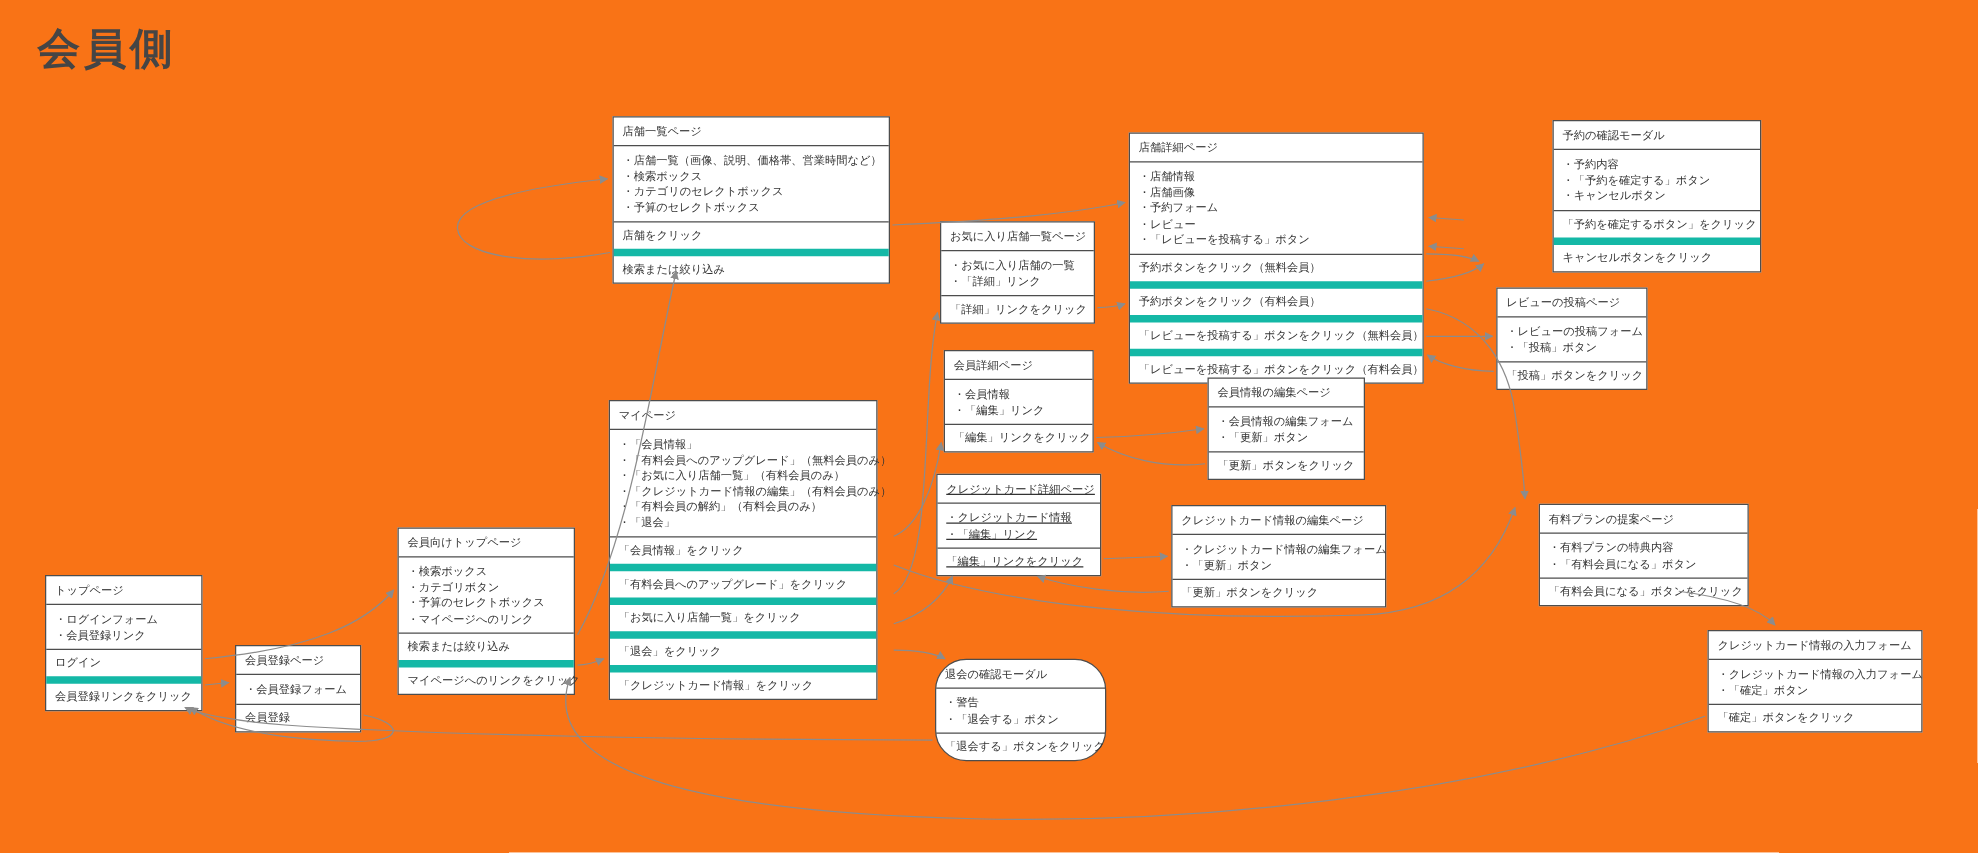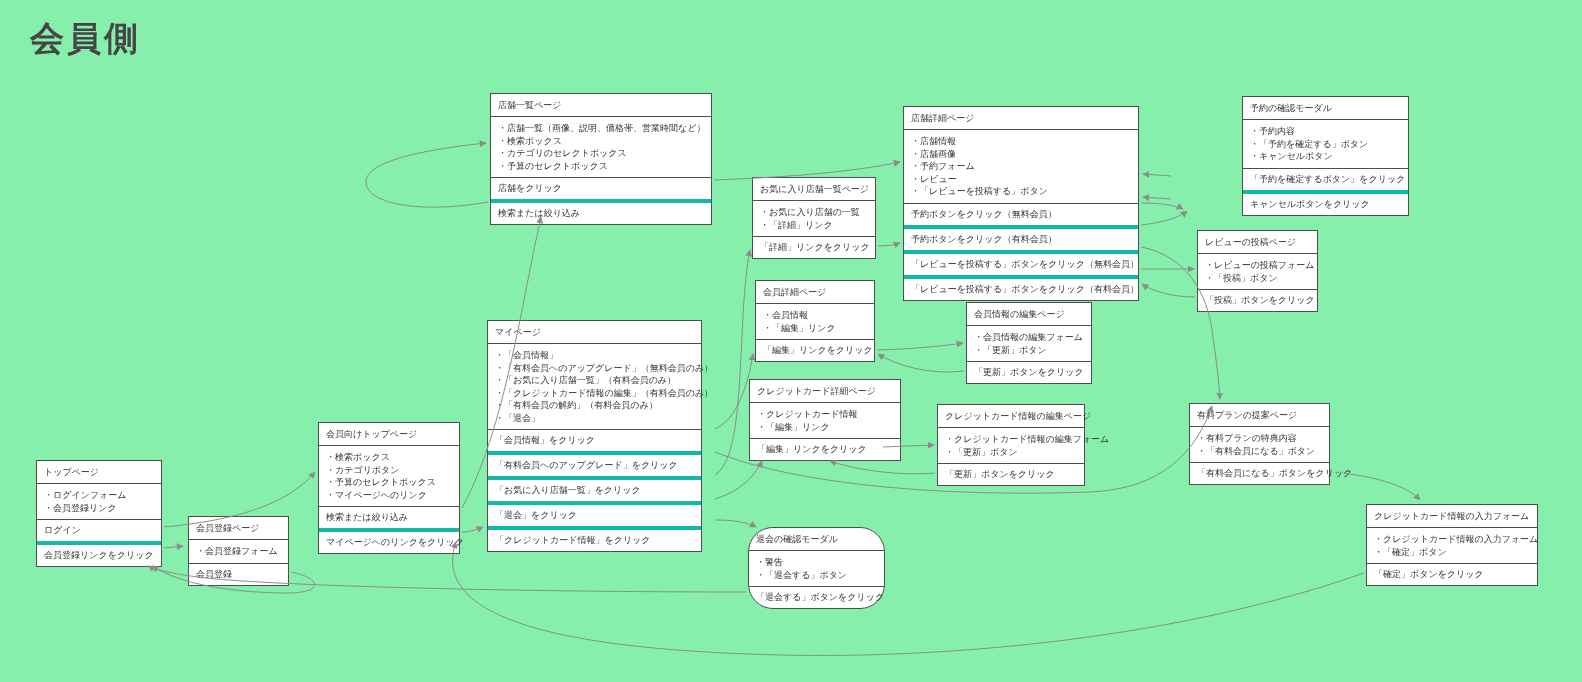--- a/index.html
+++ b/index.html
@@ -1,27 +1,27 @@
 <!DOCTYPE html>
 <html><head>
 <meta charset="utf-8">
 <style>
   html,body{margin:0;padding:0;background:#ffffff;}
   body{font-family:"Liberation Sans","DejaVu Sans",sans-serif;}
-  .stage{position:relative;width:1582px;height:682px;background:#86efac;overflow:hidden;}
+  .stage{position:relative;width:1582px;height:682px;background:#f97316;overflow:hidden;}
   .page-title{position:absolute;left:30px;top:16px;margin:0;font-size:34px;font-weight:bold;
     color:#454545;letter-spacing:3px;}
   #edges{position:absolute;left:0;top:0;width:1582px;height:682px;pointer-events:none;z-index:5;}
   .edge{fill:none;stroke:#8c8c8c;stroke-width:1;}
   .node{position:absolute;background:#ffffff;border:1px solid #4d4d4d;font-size:9px;color:#333333;
     white-space:nowrap;z-index:2;box-sizing:border-box;}
   .node-title{padding:6px 7px;border-bottom:1px solid #4d4d4d;line-height:10px;}
   .node-items{padding:5px 7px;border-bottom:1px solid #4d4d4d;}
   .item{line-height:12.5px;}
-  .node-action{padding:5px 7px;line-height:11px;border-bottom:4px solid #14b8a6;}
+  .node-action{padding:5px 7px;line-height:11px;border-bottom:6px solid #14b8a6;}
   .node-action:last-child{border-bottom:none;}
 </style>
 </head>
 <body>
 
 <div class="stage">
   <h1 class="page-title">会員側</h1>
   <div id="boxes">
       <div class="node" style="left: 36px; top: 460px; width: 126px;">
         <div class="node-title">トップページ</div>
@@ -86,21 +86,21 @@
         <div class="node-action">「詳細」リンクをクリック</div>
       </div>
       <div class="node" style="left: 755px; top: 280px; width: 120px;">
         <div class="node-title">会員詳細ページ</div>
         <div class="node-items">
           <div class="item">・会員情報</div>
           <div class="item">・「編集」リンク</div>
         </div>
         <div class="node-action">「編集」リンクをクリック</div>
       </div>
-      <div class="node" style="left: 749px; top: 379px; width: 152px;">
+      <div class="node" style="left: 749px; top: 379px; width: 132px; text-decoration: underline;">
         <div class="node-title">クレジットカード詳細ページ</div>
         <div class="node-items">
           <div class="item">・クレジットカード情報</div>
           <div class="item">・「編集」リンク</div>
         </div>
         <div class="node-action">「編集」リンクをクリック</div>
       </div>
       <div class="node" style="left: 748px; top: 527px; width: 137px; border-radius: 25px;">
         <div class="node-title">退会の確認モーダル</div>
         <div class="node-items">
@@ -124,21 +124,21 @@
         <div class="node-action">「レビューを投稿する」ボタンをクリック（有料会員）</div>
       </div>
       <div class="node" style="left: 966px; top: 302px; width: 126px;">
         <div class="node-title">会員情報の編集ページ</div>
         <div class="node-items">
           <div class="item">・会員情報の編集フォーム</div>
           <div class="item">・「更新」ボタン</div>
         </div>
         <div class="node-action">「更新」ボタンをクリック</div>
       </div>
-      <div class="node" style="left: 937px; top: 404px; width: 148px;">
+      <div class="node" style="left: 937px; top: 404px; width: 172px;">
         <div class="node-title">クレジットカード情報の編集ページ</div>
         <div class="node-items">
           <div class="item">・クレジットカード情報の編集フォーム</div>
           <div class="item">・「更新」ボタン</div>
         </div>
         <div class="node-action">「更新」ボタンをクリック</div>
       </div>
       <div class="node" style="left: 1242px; top: 96px; width: 167px;">
         <div class="node-title">予約の確認モーダル</div>
         <div class="node-items">
@@ -150,21 +150,21 @@
         <div class="node-action">キャンセルボタンをクリック</div>
       </div>
       <div class="node" style="left: 1197px; top: 230px; width: 121px;">
         <div class="node-title">レビューの投稿ページ</div>
         <div class="node-items">
           <div class="item">・レビューの投稿フォーム</div>
           <div class="item">・「投稿」ボタン</div>
         </div>
         <div class="node-action">「投稿」ボタンをクリック</div>
       </div>
-      <div class="node" style="left: 1189px; top: 403px; width: 141px;">
+      <div class="node" style="left: 1231px; top: 403px; width: 168px;">
         <div class="node-title">有料プランの提案ページ</div>
         <div class="node-items">
           <div class="item">・有料プランの特典内容</div>
           <div class="item">・「有料会員になる」ボタン</div>
         </div>
         <div class="node-action">「有料会員になる」ボタンをクリック</div>
       </div>
       <div class="node" style="left: 1366px; top: 504px; width: 172px;">
         <div class="node-title">クレジットカード情報の入力フォーム</div>
         <div class="node-items">

